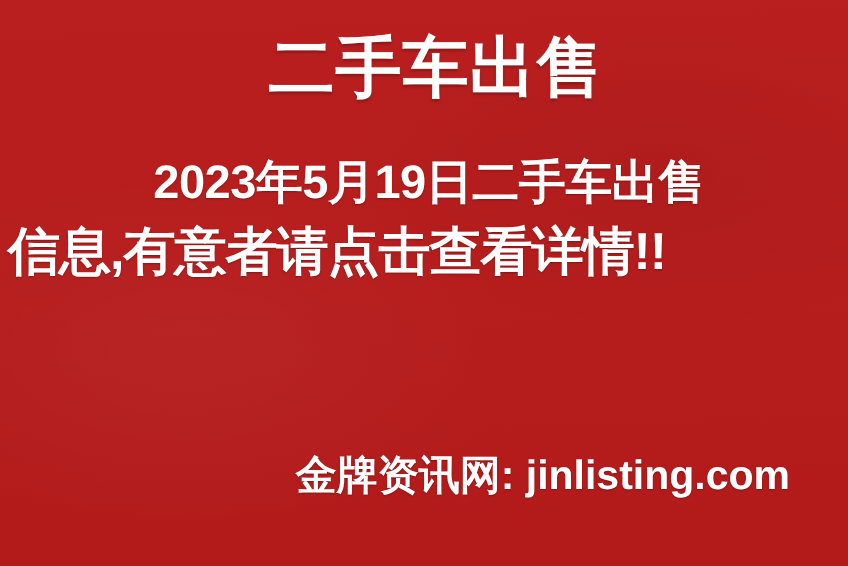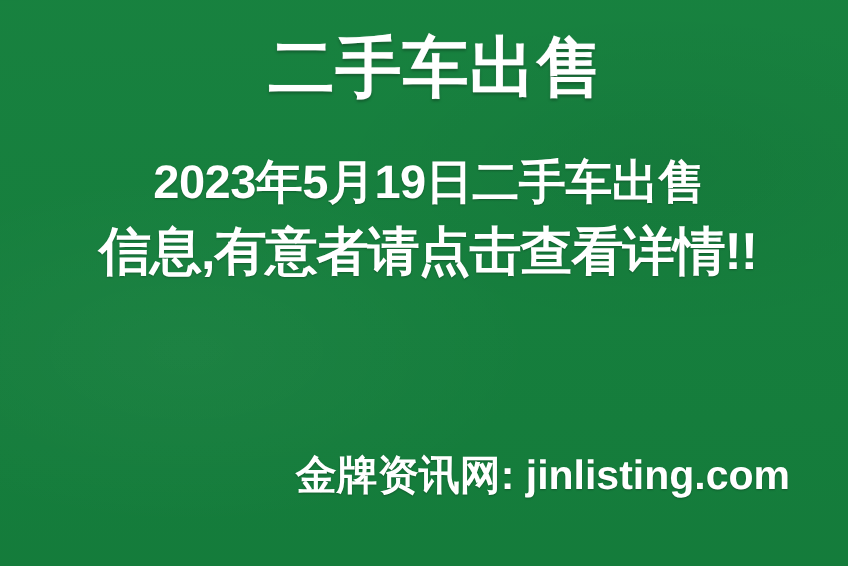--- a/index.html
+++ b/index.html
@@ -11,21 +11,21 @@
     width: 848px;
     height: 566px;
     overflow: hidden;
     font-family: "Liberation Sans", "DejaVu Sans", sans-serif;
   }
 
   #poster {
     position: relative;
     width: 848px;
     height: 566px;
-    background: #15803d;
+    background: #b91c1c;
     overflow: hidden;
   }
 
   
   #poster::before {
     content: "";
     position: absolute;
     inset: 0;
     background:
       radial-gradient(ellipse 60% 45% at 22% 62%, rgba(255,255,255,0.030), rgba(255,255,255,0) 70%),
@@ -71,21 +71,21 @@
     font-size: 47px;
     letter-spacing: -0.5px;
     padding-left: 10px;
     text-shadow: 0 1px 2px rgba(0,0,0,0.28);
   }
 
   #body-line-2 {
     left: 0;
     right: 0;
     top: 226px;
-    text-align: center;
+    text-align: left;
     font-size: 52px;
     letter-spacing: -1px;
     padding-left: 8px;
     text-shadow: 0 1px 2px rgba(0,0,0,0.28);
   }
 
   
   #footer-credit {
     right: 58px;
     top: 455px;

